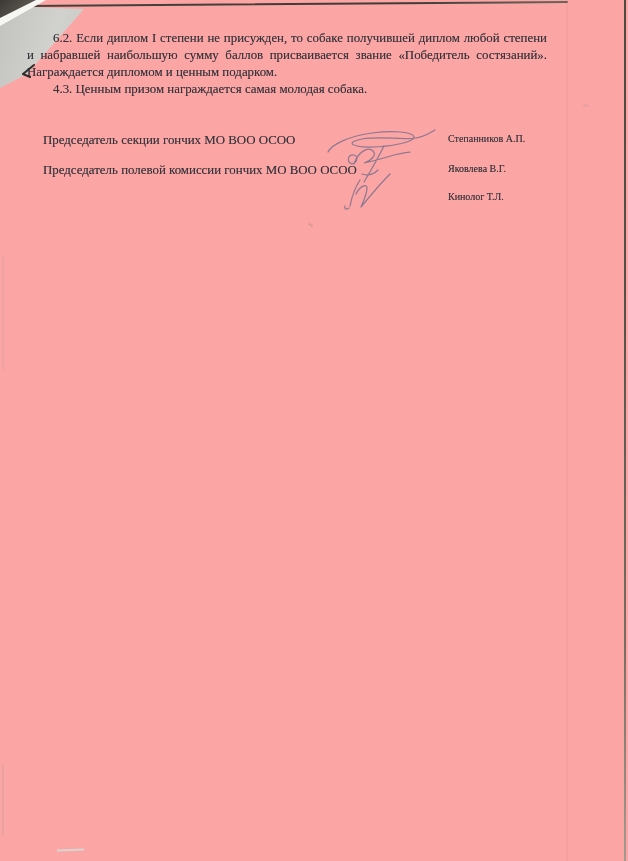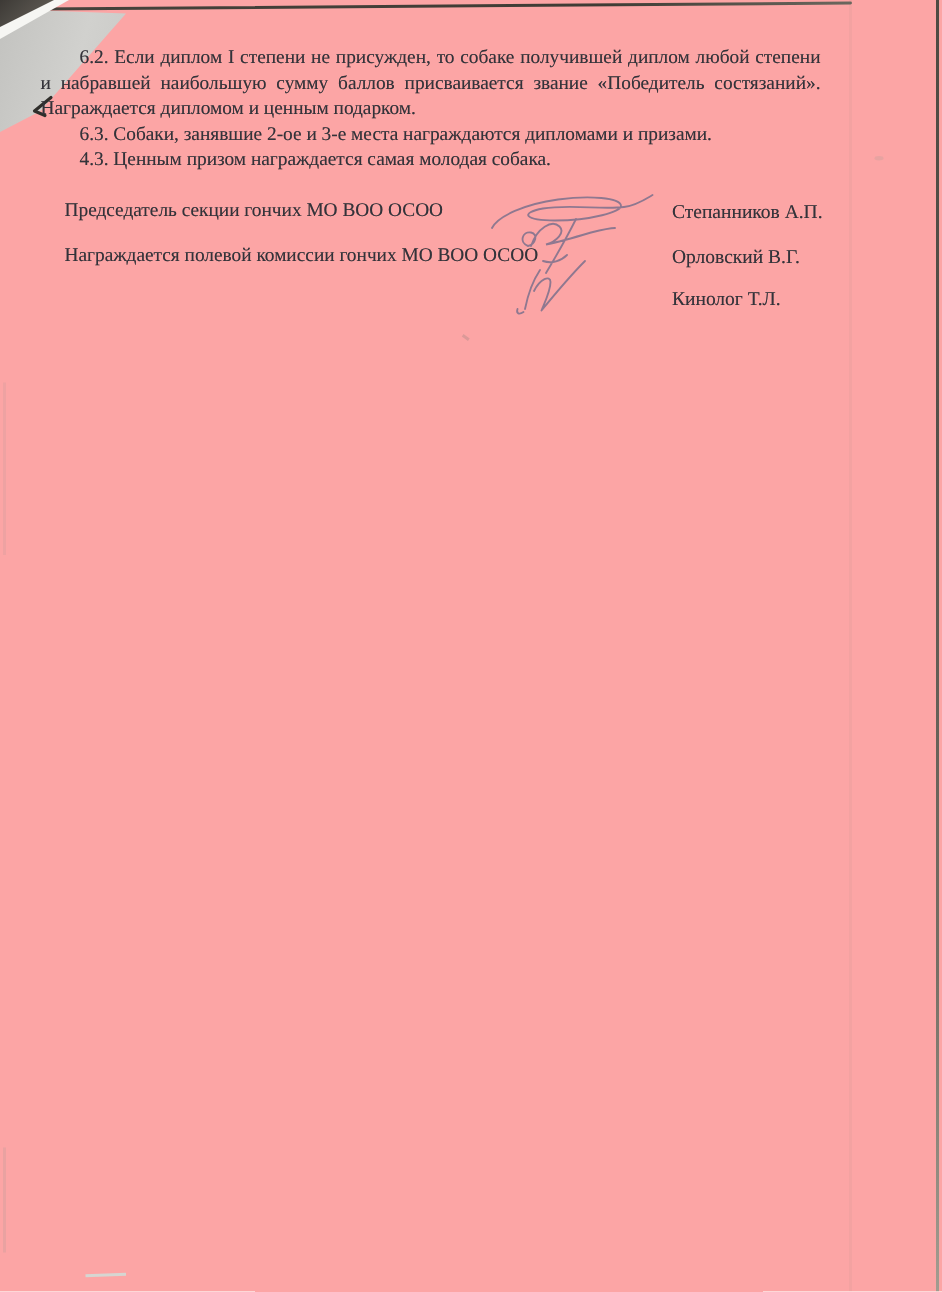--- a/index.html
+++ b/index.html
@@ -51,21 +51,21 @@
     color:#33333a; text-align:justify;
     text-shadow:0 0 0.4px rgba(45,45,52,0.45);
   }
   .body-text p { margin:0; text-indent:26px; }
 
   
   .sig-row { position:absolute; left:16px; width:628px; height:20px; }
   .sig-title { position:absolute; left:27px; white-space:nowrap;
     font-size:12.9px; color:#33333a; text-shadow:0 0 0.4px rgba(45,45,52,0.45); }
   .sig-name { position:absolute; left:432px; white-space:nowrap;
-    font-size:13px; color:#33333a; text-shadow:0 0 0.4px rgba(45,45,52,0.45); }
+    font-size:10px; color:#33333a; text-shadow:0 0 0.4px rgba(45,45,52,0.45); }
 
   .signatures-svg { position:absolute; left:322px; top:122px; pointer-events:none; }
 
   
   .bottom-dash { left:57px; top:849px; width:27px; height:1.6px; background:#d6d6d2; transform:rotate(-2deg); }
   .left-streak-1 { left:2px; top:255px; width:2px; height:115px; background:rgba(150,150,143,0.13); }
   .left-streak-2 { left:2px; top:765px; width:2px; height:70px; background:rgba(150,150,143,0.18); }
   .speck-1 { left:308px; top:224px; width:5px; height:2px; background:rgba(120,120,115,0.25); transform:rotate(35deg); }
   .speck-2 { left:583px; top:104px; width:6px; height:3px; background:rgba(160,160,152,0.22); border-radius:50%; }
 </style>
@@ -87,32 +87,31 @@
   <div class="artifact right-line"></div>
 
   <div class="artifact fold-white"></div>
   <div class="artifact fold-dark"></div>
   <svg class="artifact fold-mark-svg" width="22" height="22" viewBox="0 0 22 22">
     <path d="M16,5 L5,14 L12,17" fill="none" stroke="#2f2e2b" stroke-width="2.1" stroke-linecap="round" stroke-linejoin="round"></path>
   </svg>
 
   <div class="body-text">
     <p>6.2. Если диплом I степени не присужден, то собаке получившей диплом любой степени и набравшей наибольшую сумму баллов присваивается звание «Победитель состязаний». Награждается дипломом и ценным подарком.</p>
-    <p>6.3. Собаки, занявшие 2-ое и 3-е места награждаются дипломами и призами.</p>
     <p>4.3. Ценным призом награждается самая молодая собака.</p>
   </div>
 
   <div>
     <div class="sig-row" style="top:133px">
       <span class="sig-title">Председатель секции гончих МО ВОО ОСОО</span>
       <span class="sig-name">Степанников А.П.</span>
     </div>
     <div class="sig-row" style="top:163px">
-      <span class="sig-title">Награждается полевой комиссии гончих МО ВОО ОСОО</span>
-      <span class="sig-name">Орловский В.Г.</span>
+      <span class="sig-title">Председатель полевой комиссии гончих МО ВОО ОСОО</span>
+      <span class="sig-name">Яковлева В.Г.</span>
     </div>
     <div class="sig-row" style="top:191px">
       <span class="sig-name">Кинолог Т.Л.</span>
     </div>
   </div>
 
   <svg class="signatures-svg" width="120" height="104" viewBox="0 0 120 104">
     <g fill="none" stroke="#84748e" stroke-width="1.25" stroke-linecap="round" opacity="0.9">
       <path d="M 6,30 C 10,22 28,14 50,11 C 72,8 91,10 92,15 C 93,19 72,25 48,25 C 28,25 24,20 40,17 C 58,14 80,18 94,16 C 102,15 108,11 113,8"></path>
       <path d="M 30,42 c -6,-2 -4,-10 2,-9 c 5,1 3,8 -2,9 M 32,42 c 4,-12 14,-18 19,-13 c 4,4 -2,10 -9,12 c 10,-2 20,-5 30,-8 c 8,-2 12,-3 16,-3 M 62,24 C 56,36 48,50 42,60 M 40,52 c 6,2 12,0 16,-4"></path>

